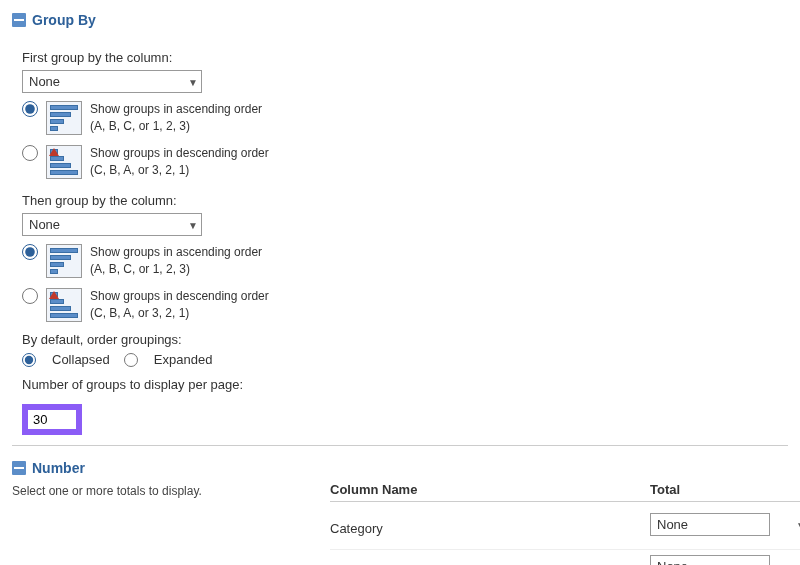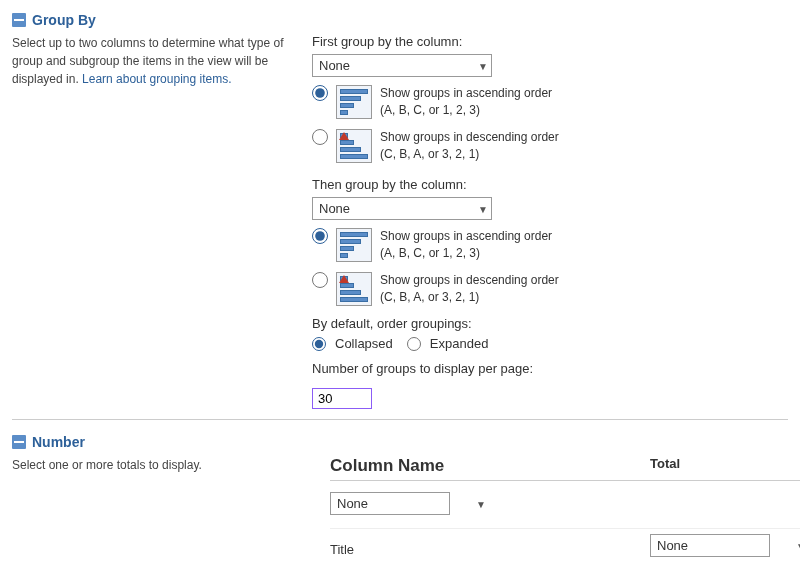--- a/index.html
+++ b/index.html
@@ -76,21 +76,21 @@
 
     
     .group-label {
       font-size: 13px;
       color: #333;
       margin-bottom: 5px;
       margin-top: 8px;
     }
 
     .group-label:first-child {
-      margin-top: 0;
+      margin-top: 16px;
     }
 
     .dropdown-wrapper {
       position: relative;
       display: inline-block;
       margin-bottom: 8px;
     }
 
     .dropdown-select {
       appearance: none;
@@ -148,36 +148,36 @@
 
     .radio-inline-group {
       display: flex;
       align-items: center;
       gap: 14px;
     }
 
     .radio-inline-option {
       display: flex;
       align-items: center;
-      gap: 9px;
+      gap: 16px;
       font-size: 13px;
     }
 
     
     .number-groups-row {
       margin-top: 10px;
     }
 
     .number-groups-label {
       font-size: 13px;
       margin-bottom: 12px;
     }
 
     .number-input {
-      border: 1px solid #8b5cf6;
+      border: 6px solid #8b5cf6;
       padding: 2px 5px;
       font-size: 13px;
       width: 60px;
     }
 
     
     .totals-section {
       margin-top: 14px;
     }
 
@@ -194,21 +194,21 @@
     .totals-table-header {
       display: flex;
       gap: 0;
       padding-bottom: 4px;
       border-bottom: 1px solid #ccc;
       margin-bottom: 6px;
     }
 
     .col-name-header {
       width: 320px;
-      font-size: 17px;
+      font-size: 13px;
       font-weight: bold;
       color: #333;
     }
 
     .col-total-header {
       width: 160px;
       font-size: 13px;
       font-weight: bold;
       color: #333;
     }
@@ -306,26 +306,20 @@
     <span class="section-icon">
       <svg width="14" height="14" viewBox="0 0 14 14">
         <rect x="0" y="0" width="14" height="14" fill="#5b8dc8" rx="1"></rect>
         <rect x="2" y="6" width="10" height="2" fill="white"></rect>
       </svg>
     </span>
     <span class="section-title">Group By</span>
   </div>
 
   <div class="section-body">
-    <div class="left-col">
-      <p class="section-desc">
-        <span>Select up to two columns to determine what type of group and subgroup the items in the view will be displayed in.</span>
-        <a href="#" class="learn-link">Learn about grouping items.</a>
-      </p>
-    </div>
 
     <div class="right-col">
 
       
       <div class="group-label">First group by the column:</div>
       <div class="dropdown-wrapper">
         <select class="dropdown-select">
           <option>None</option>
         </select>
         <span class="dropdown-arrow">▼</span>
@@ -453,20 +447,21 @@
 
       <div class="right-col">
         <div class="totals-table">
 
           <div class="totals-table-header">
             <div class="col-name-header">Column Name</div>
             <div class="col-total-header">Total</div>
           </div>
 
           <div class="totals-row">
+            <div class="totals-row-name">Category</div>
             <div class="totals-row-dropdown dropdown-wrapper">
               <select class="dropdown-select" style="width:120px;">
                 <option>None</option>
               </select>
               <span class="dropdown-arrow">▼</span>
             </div>
           </div>
 
           <div class="totals-row">
             <div class="totals-row-name">Title</div>

